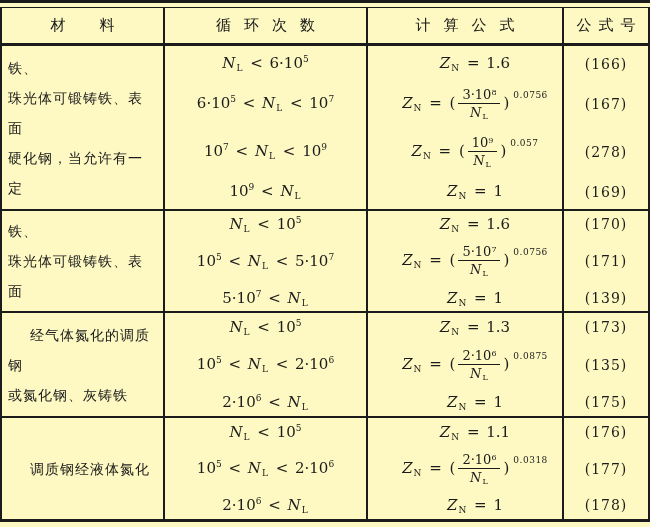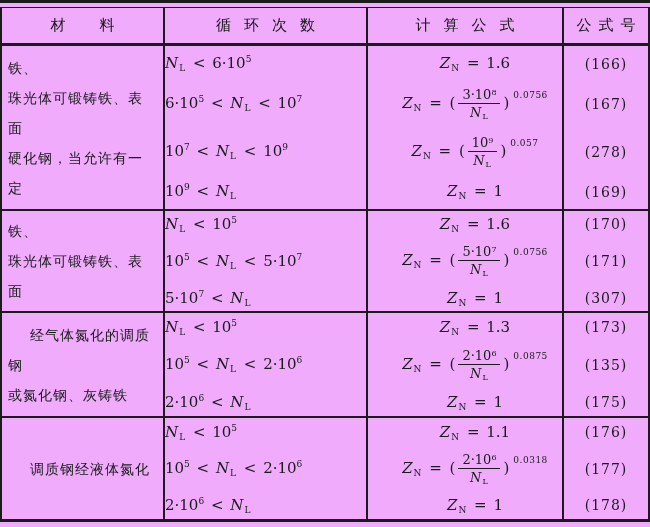--- a/index.html
+++ b/index.html
@@ -1,17 +1,17 @@
 <!DOCTYPE html>
 <html><head>
 <meta charset="utf-8">
 <style>
   * { margin:0; padding:0; box-sizing:border-box; }
   html,body { width:650px; height:527px; background:#fbfaf7; }
-  .page { position:relative; width:650px; height:527px; background:#f0abfc;
+  .page { position:relative; width:650px; height:527px; background:#fef9c3;
           color:#1b1b1b; font-family:"DejaVu Serif", serif; overflow:hidden; }
   .toprule { position:absolute; top:0; left:0; width:650px; height:3px; background:#1b1b1b; }
   .tbl { position:absolute; top:7px; left:0; width:650px;
          border-left:2px solid #1b1b1b; border-right:2px solid #1b1b1b;
          border-top:1px solid #1b1b1b; border-bottom:3px solid #1b1b1b; }
   .row { display:grid; grid-template-columns:163px 203px 196px 84px; }
   .cell { border-right:2px solid #1b1b1b; overflow:hidden; }
   .cell:last-child { border-right:none; }
   .hdr { height:38px; border-bottom:3px solid #1b1b1b; }
   .hdr .cell { display:flex; align-items:center; justify-content:center;
@@ -23,21 +23,21 @@
   .r1 { height:165px; border-bottom:2px solid #1b1b1b; }
   .r2 { height:102px; border-bottom:2px solid #1b1b1b; }
   .r3 { height:105px; border-bottom:2px solid #1b1b1b; }
   .r4 { height:101px; }
   .mat { display:flex; flex-direction:column; justify-content:center;
          padding:0 6px; font-family:"DejaVu Sans", sans-serif;
          font-size:14px; line-height:30px; letter-spacing:1px; color:#1b1b1b; }
   .ind { text-indent:22px; }
   .stack { display:flex; flex-direction:column; justify-content:center; height:100%; row-gap:2px; }
   .slot { display:flex; align-items:center; }
-  .cyc .slot { }
+  .cyc .slot { justify-content:center; }
   .fml .slot { justify-content:center; padding-left:20px; }
   .num .slot { justify-content:center; }
   .h25{height:25px} .h26{height:26px} .h27{height:27px} .h30{height:30px}
   .h44{height:44px} .h46{height:46px}
   .mline { font-size:15px; word-spacing:2px; white-space:nowrap; }
   .num .mline { font-size:14px; letter-spacing:1px; }
   .tx { }
   .it { font-style:italic; }
   .sb { font-size:9px;  vertical-align:-3px; padding:0 1px; }
   .sp { font-size:9px;  vertical-align:6px; }
@@ -164,21 +164,21 @@
       </div>
       <div class="cell num">
         <div class="stack">
           <div class="slot h26">
               <span class="mline">(170)</span>
             </div>
           <div class="slot h44">
               <span class="mline">(171)</span>
             </div>
           <div class="slot h26">
-              <span class="mline">(307)</span>
+              <span class="mline">(139)</span>
             </div>
         </div>
       </div>
     </div>
 
     <div class="row r3">
       <div class="cell mat">
         <div class="ind">经气体氮化的调质钢</div>
         <div>或氮化钢、灰铸铁</div>
       </div>

